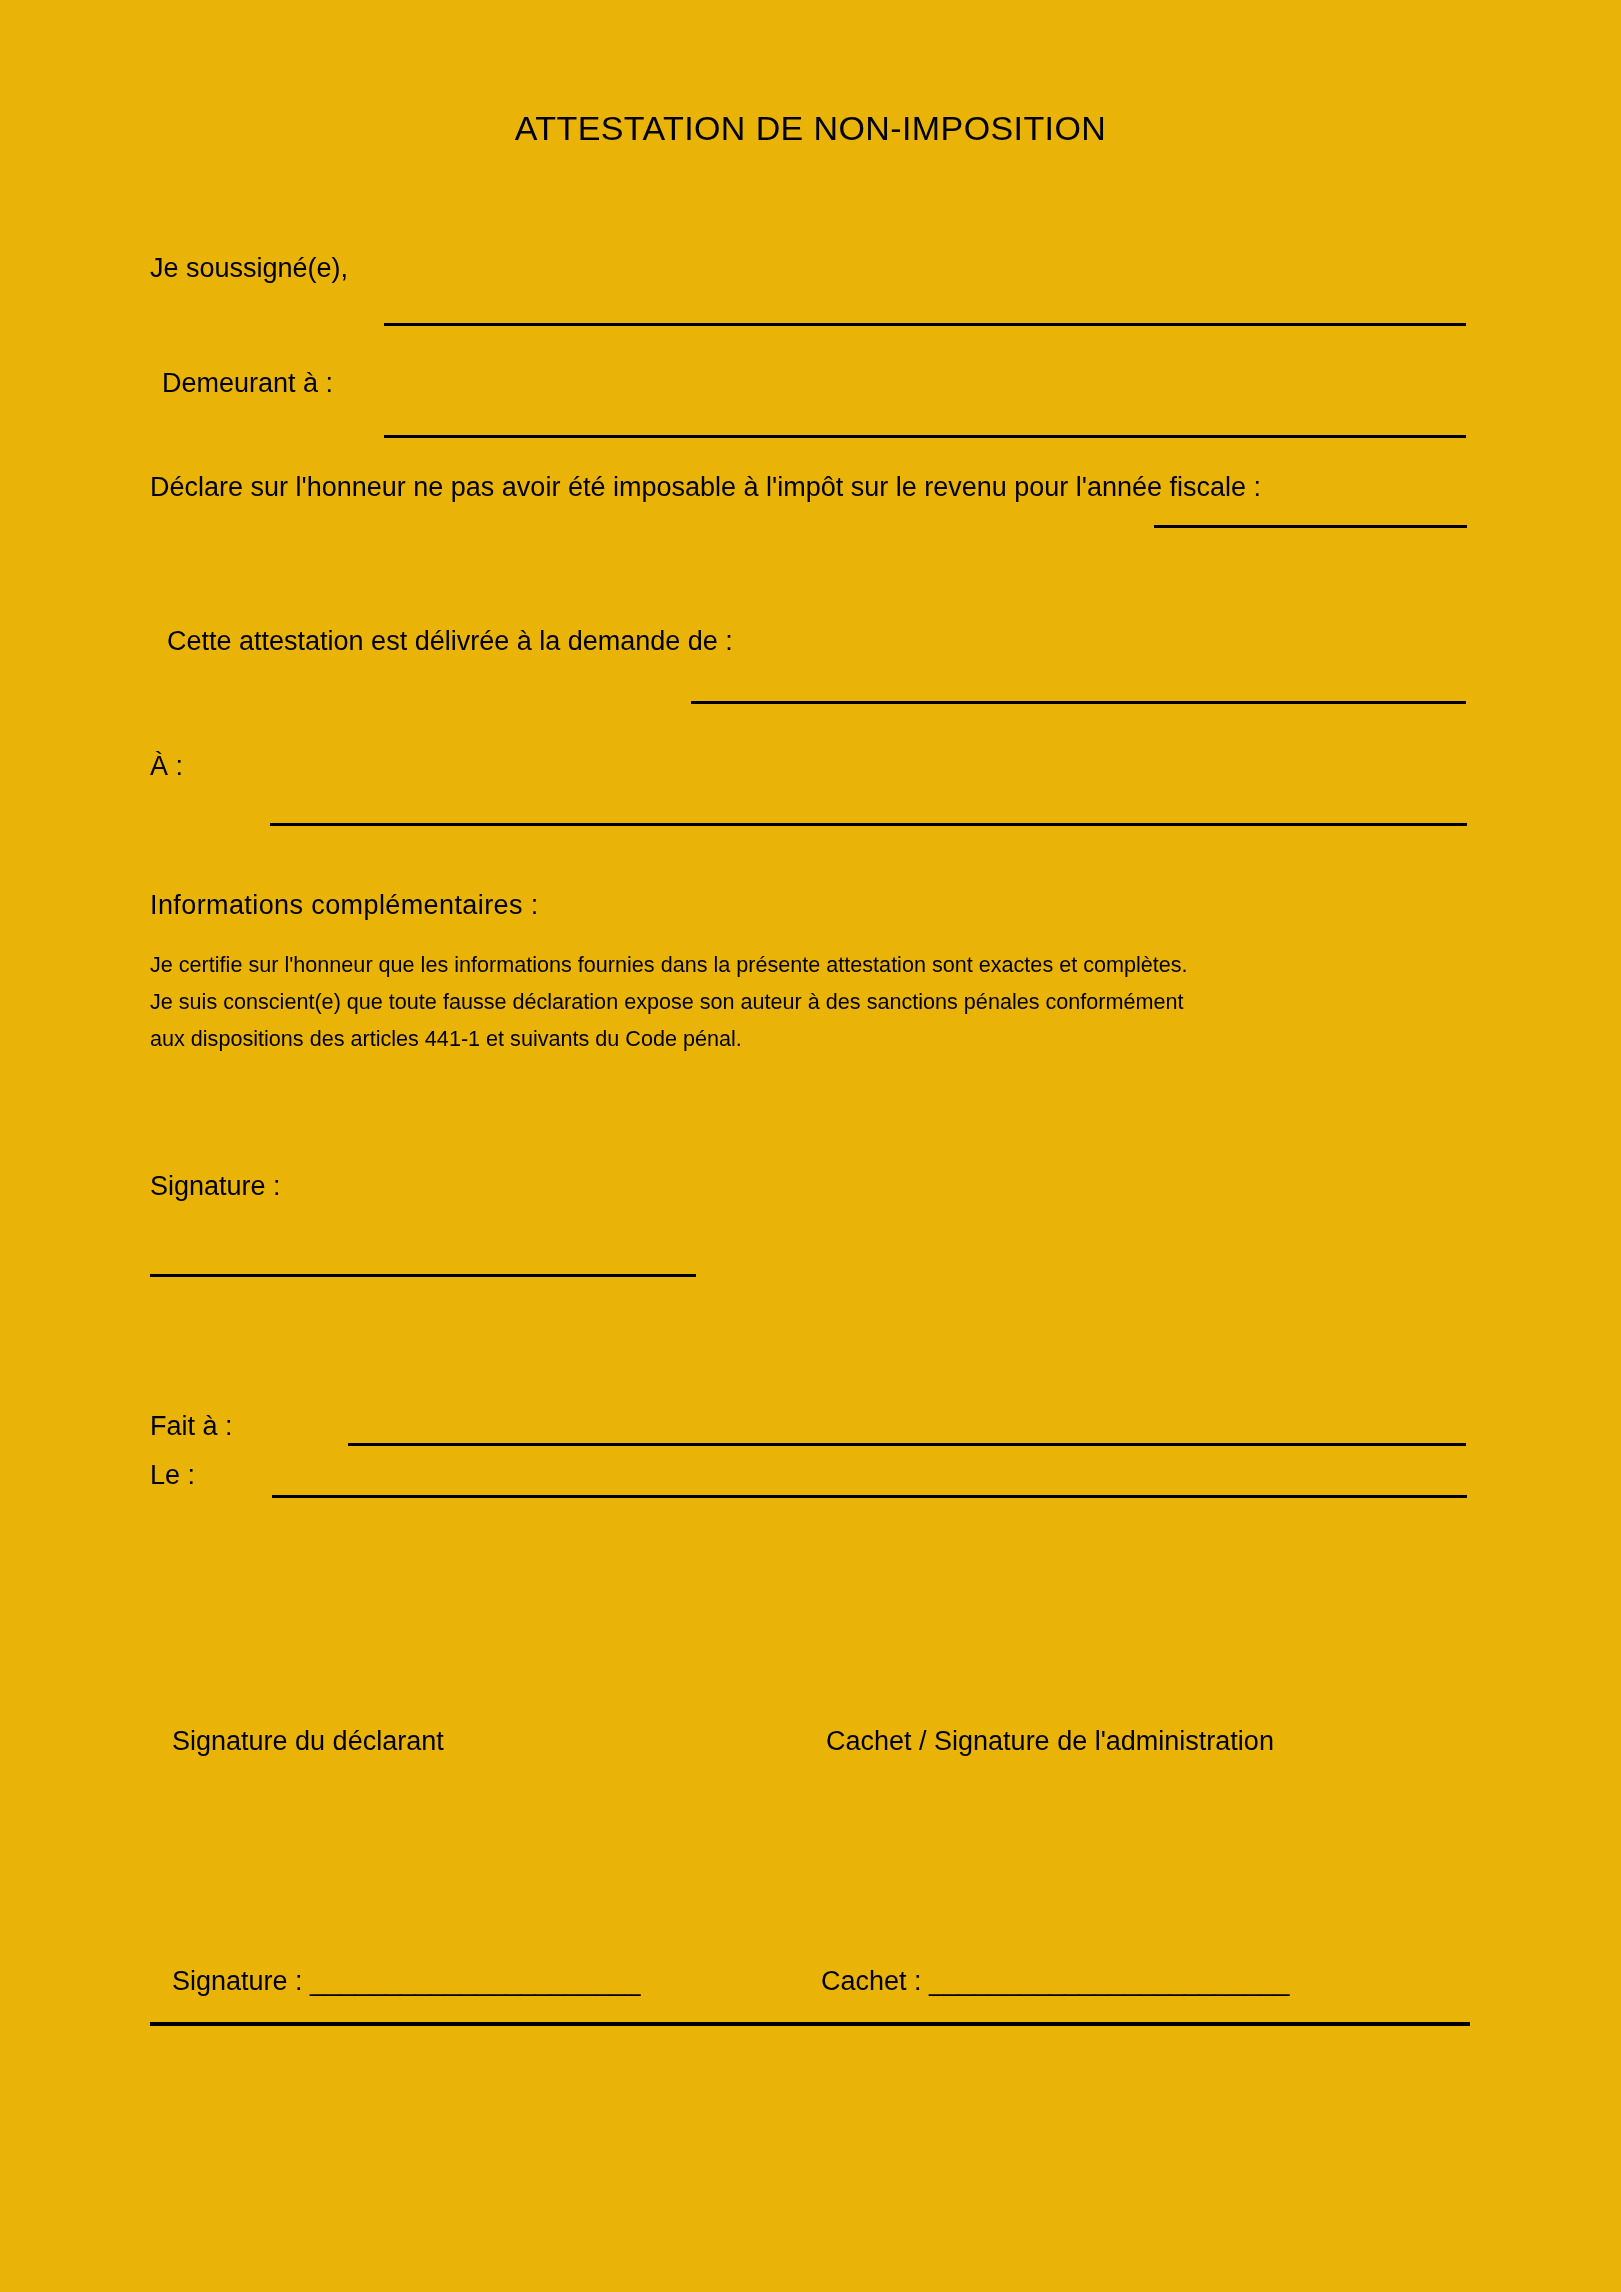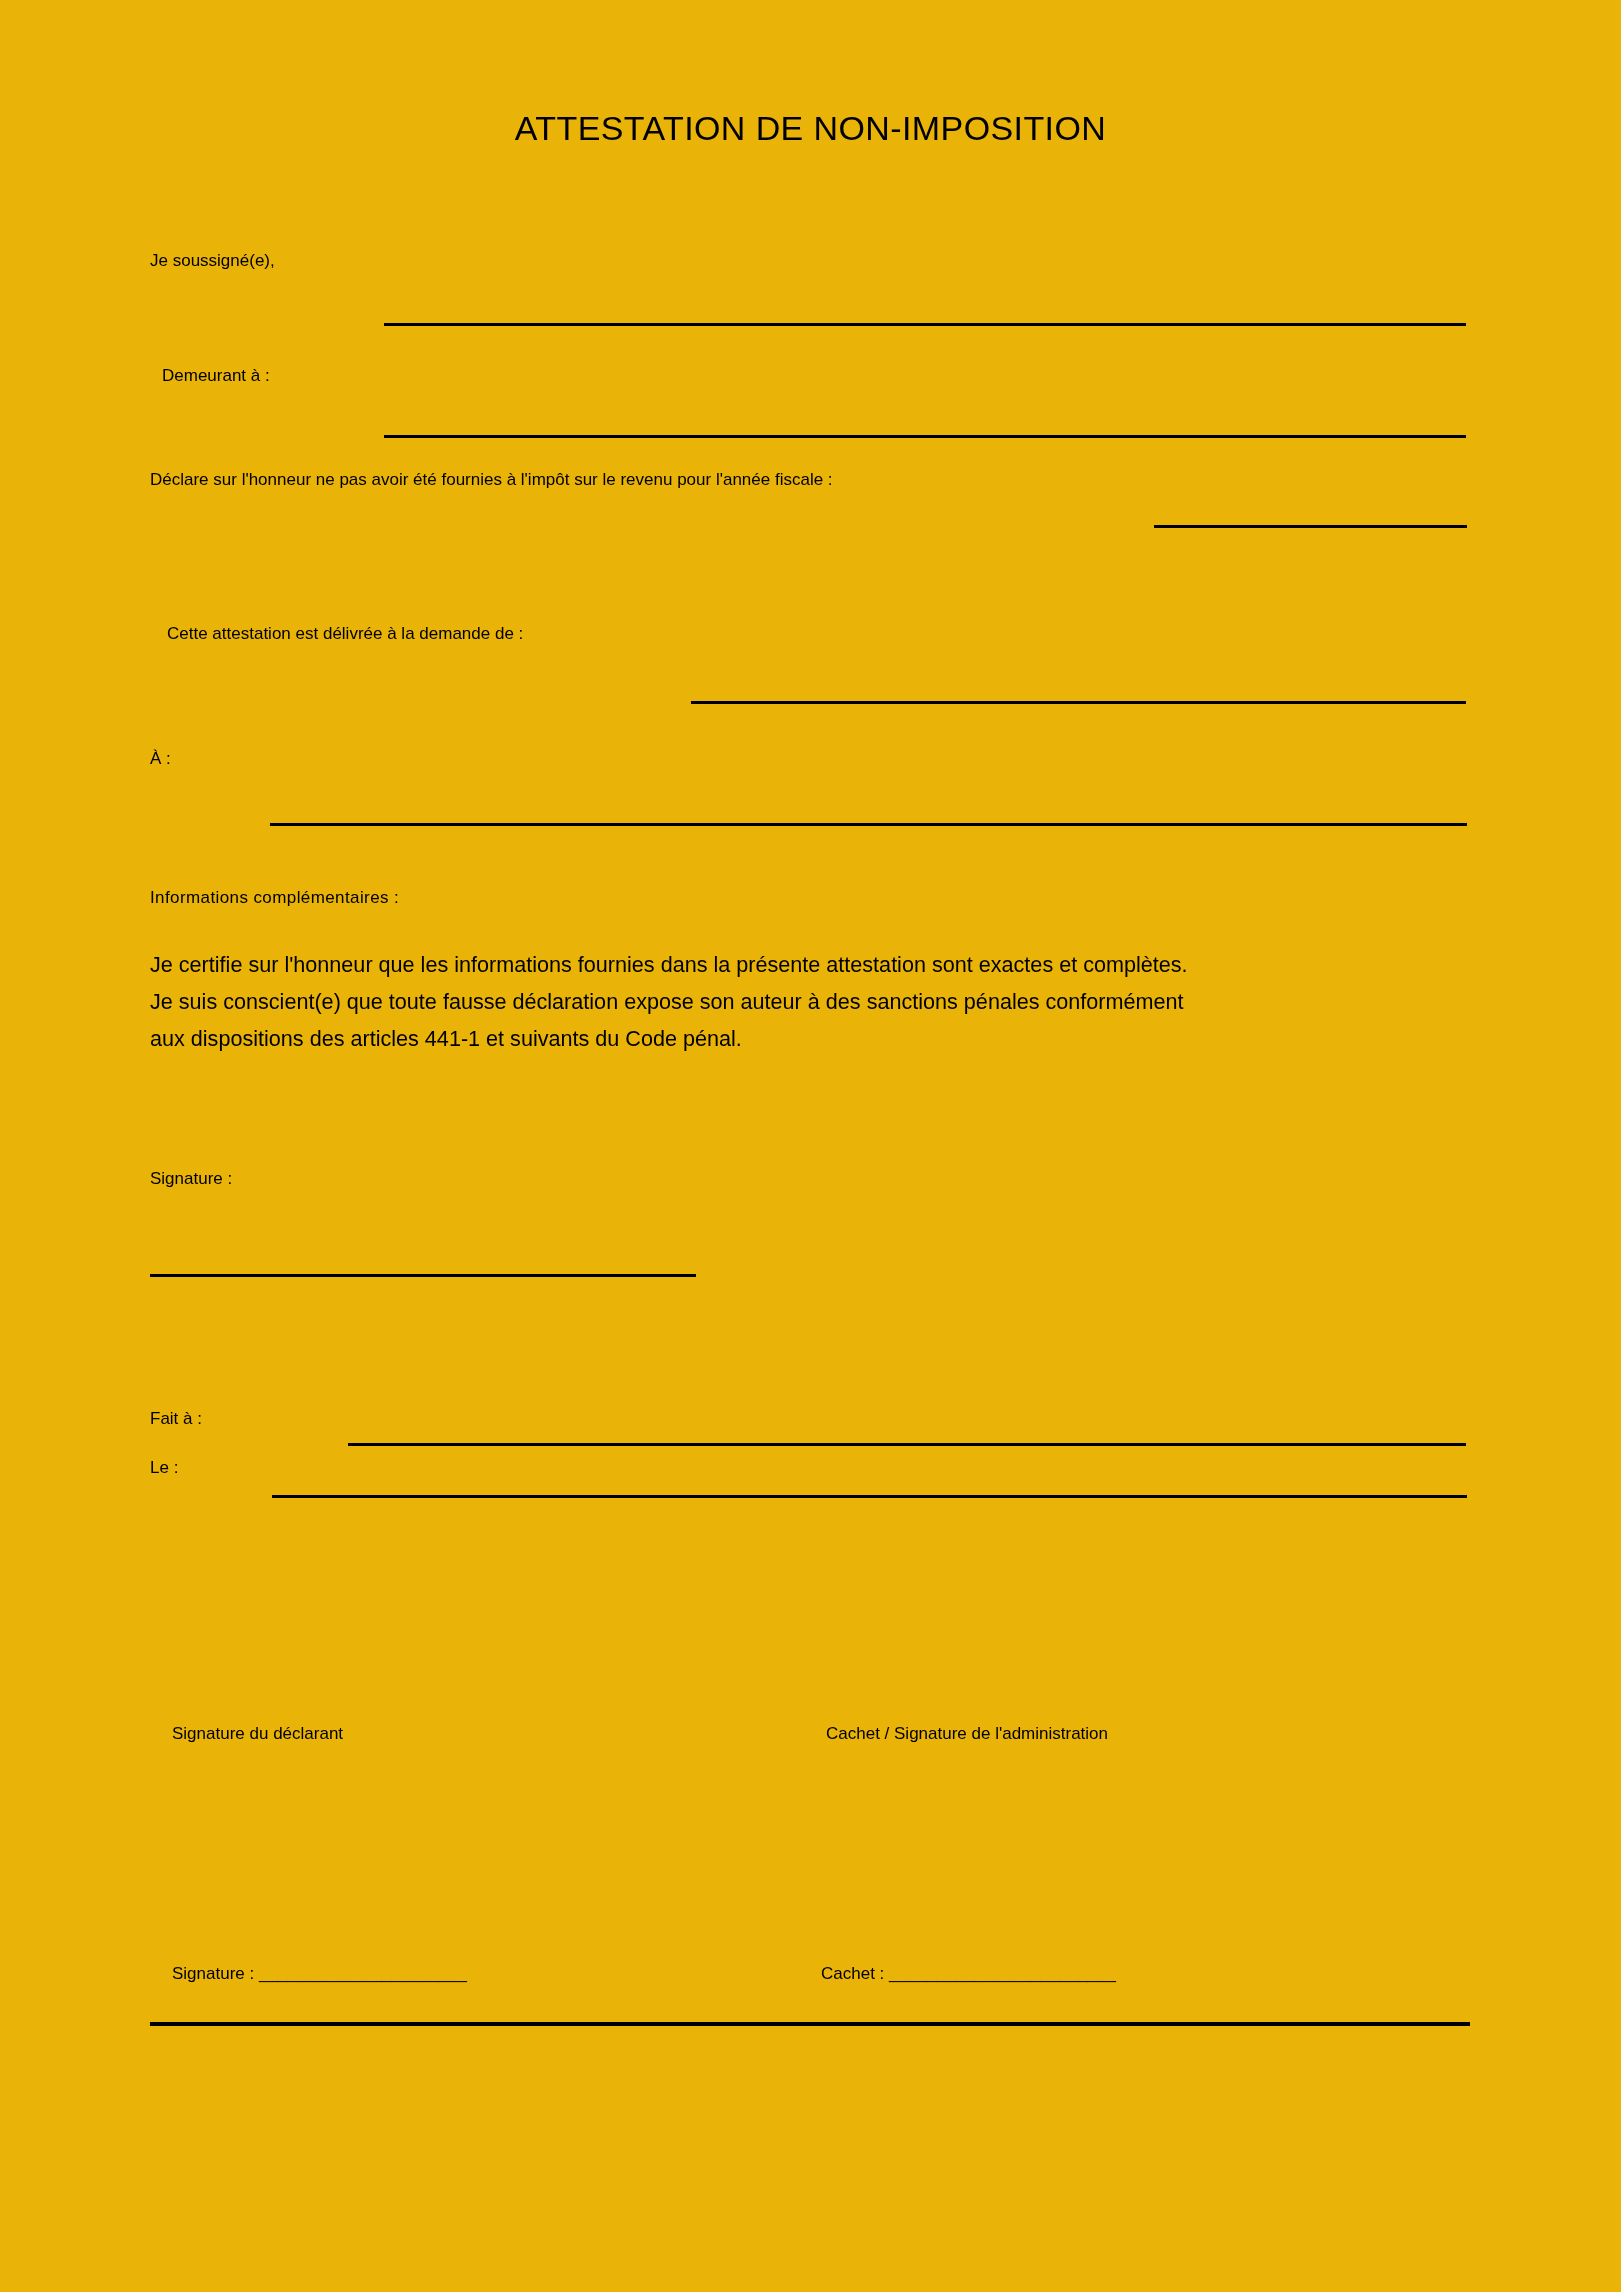--- a/index.html
+++ b/index.html
@@ -28,21 +28,21 @@
     text-align: center;
     font-size: 34px;
     font-weight: normal;
     letter-spacing: 0.4px;
     line-height: 1.1;
     white-space: nowrap;
   }
   
   .lbl {
     position: absolute;
-    font-size: 17px;
+    font-size: 27px;
     line-height: 1.35;
     white-space: nowrap;
   }
   .para {
     position: absolute;
     font-size: 21.6px;
     line-height: 1.48;
   }
   
   .rule {
@@ -65,21 +65,21 @@
 <div class="page">
 
   <div class="doc-title">ATTESTATION DE NON-IMPOSITION</div>
 
   <div class="lbl" style="left:150px; top:250px;">Je soussigné(e),</div>
   <div class="rule" style="left:384px; top:323px; width:1082px;"></div>
 
   <div class="lbl" style="left:162px; top:365px;">Demeurant à :</div>
   <div class="rule" style="left:384px; top:435px; width:1082px;"></div>
 
-  <div class="lbl" style="left:150px; top:469px;">Déclare sur l'honneur ne pas avoir été fournies à l'impôt sur le revenu pour l'année fiscale :</div>
+  <div class="lbl" style="left:150px; top:469px;">Déclare sur l'honneur ne pas avoir été imposable à l'impôt sur le revenu pour l'année fiscale :</div>
   <div class="rule" style="left:1154px; top:525px; width:313px;"></div>
 
   <div class="lbl" style="left:150px; top:623px;margin-left:17px;">Cette attestation est délivrée à la demande de :</div>
   <div class="rule" style="left:691px; top:701px; width:775px;"></div>
 
   <div class="lbl" style="left:150px; top:748px;">À :</div>
   <div class="rule" style="left:270px; top:823px; width:1197px;"></div>
 
   <div class="lbl" style="left:150px; top:887px; letter-spacing:0.4px;">Informations complémentaires :</div>
 

